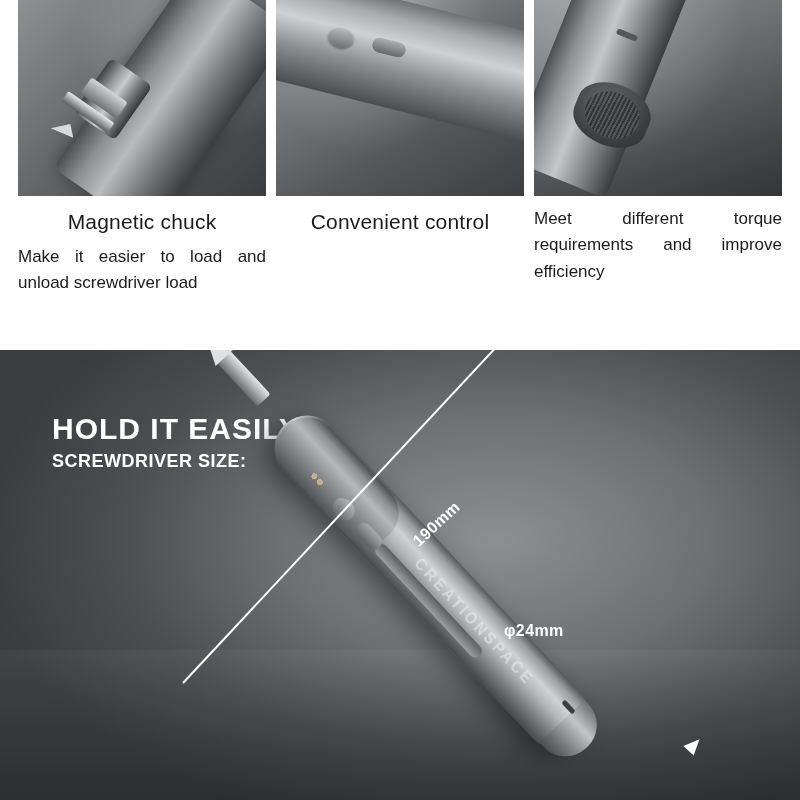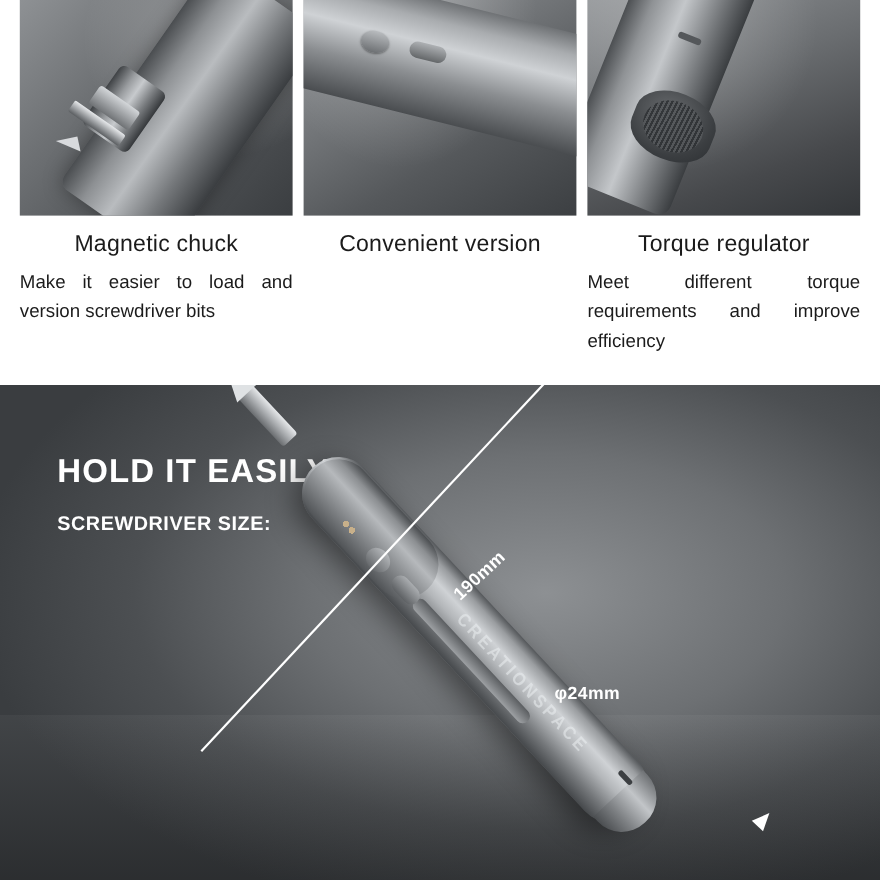--- a/index.html
+++ b/index.html
@@ -250,21 +250,21 @@
     top: 62px;
     margin: 0;
     font-size: 30px;
     font-weight: bold;
     color: #ffffff;
     letter-spacing: 1px;
   }
   .banner .sub {
     position: absolute;
     left: 52px;
-    top: 116px;
+    top: 101px;
     margin: 0;
     font-size: 18px;
     font-weight: bold;
     color: #ffffff;
     letter-spacing: .5px;
   }
   .banner .dims {
     position: absolute;
     left: 52px;
     top: 155px;
@@ -450,45 +450,44 @@
       <div class="photo ph1">
         <div class="photo-inner">
           <div class="barrel"></div>
           <div class="collar"></div>
           <div class="ring"></div>
           <div class="shaft"></div>
           <div class="tip"></div>
         </div>
       </div>
       <h3>Magnetic chuck</h3>
-      <p>Make it easier to load and version screwdriver bits</p>
+      <p>Make it easier to load and unload screwdriver load</p>
     </div>
 
     <div class="feature">
       <div class="photo ph2">
         <div class="photo-inner">
           <div class="body2"></div>
           <div class="btn-round"></div>
           <div class="btn-pill"></div>
           <div class="groove"></div>
         </div>
       </div>
-      <h3>Convenient version</h3>
+      <h3>Convenient control</h3>
     </div>
 
     <div class="feature">
       <div class="photo ph3">
         <div class="photo-inner">
           <div class="body3"></div>
           <div class="slot"></div>
           <div class="cap"></div>
           <div class="knurl"></div>
         </div>
       </div>
-      <h3>Torque regulator</h3>
       <p>Meet different torque requirements and improve efficiency</p>
     </div>
 
   </div>
 
   <div class="banner">
     <div class="floor-glow"></div>
 
     <h2>HOLD IT EASILY</h2>
     <div class="sub">SCREWDRIVER SIZE:</div>

